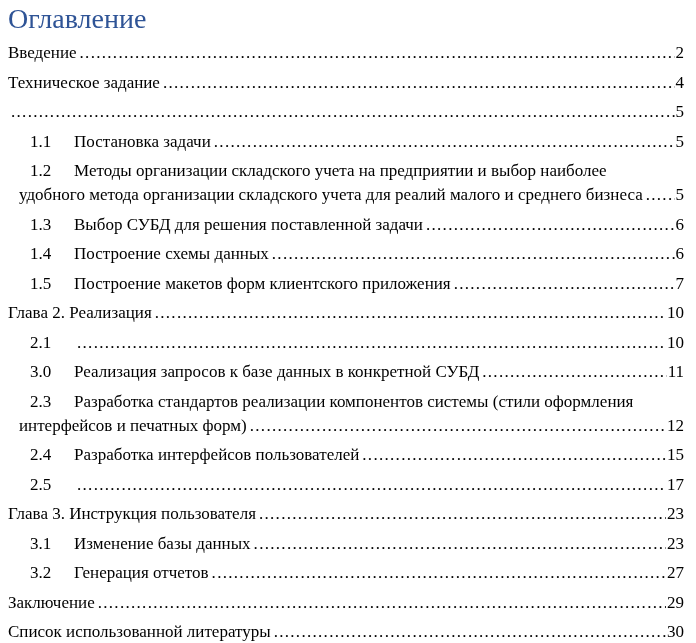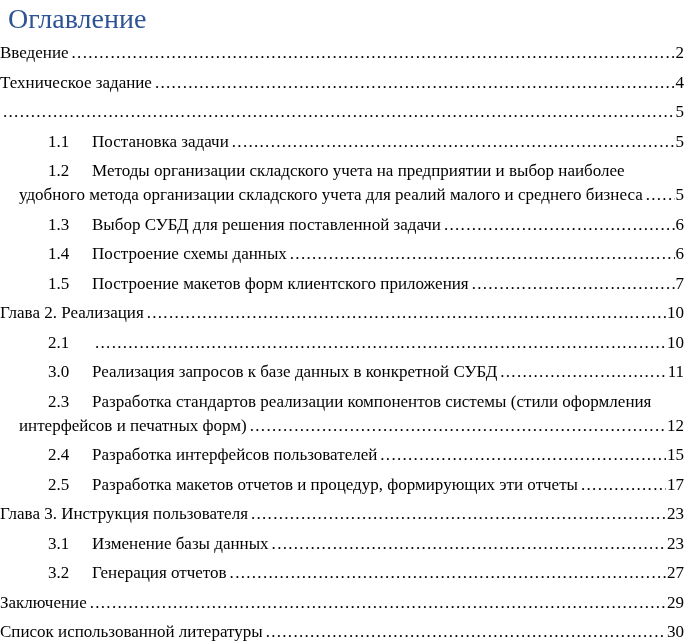--- a/index.html
+++ b/index.html
@@ -15,22 +15,22 @@
     margin: 0 0 5px 0;
     padding-left: 8px;
     font-size: 28px;
     line-height: 34px;
     font-weight: normal;
     color: #2F5496;
   }
   .toc { font-size: 17px; line-height: 24px; }
   .entry { margin-bottom: 5.5px; }
   .row { display: flex; align-items: baseline; }
-  .row.lvl1 { }
-  .row.lvl2-first { padding-left: 48px; }
+  .row.lvl1 { padding-left: 8px; }
+  .row.lvl2-first { padding-left: 30px; }
   .row.cont { padding-left: 19px; justify-content: flex-end; }
   .num { flex: none; width: 44px; }
   .lbl { flex: none; white-space: nowrap; }
   .lbl.wrapline { white-space: nowrap; }
   .dots {
     flex: 1 1 auto;
     overflow: hidden;
     white-space: nowrap;
     padding-left: 3px;
     letter-spacing: 1.3px;
@@ -146,21 +146,20 @@
         <div class="row lvl2-first">
           <span class="num">2.4</span>
           <span class="lbl">Разработка интерфейсов пользователей</span>
           <span class="dots"></span>
           <span class="pg">15</span>
         </div>
       </div>
       <div class="entry">
         <div class="row lvl2-first">
           <span class="num">2.5</span>
-          <span class="lbl">Разработка макетов отчетов и процедур, формирующих эти отчеты</span>
           <span class="dots"></span>
           <span class="pg">17</span>
         </div>
       </div>
       <div class="entry">
         <div class="row lvl1">
           <span class="lbl">Глава 3. Инструкция пользователя</span>
           <span class="dots"></span>
           <span class="pg">23</span>
         </div>

